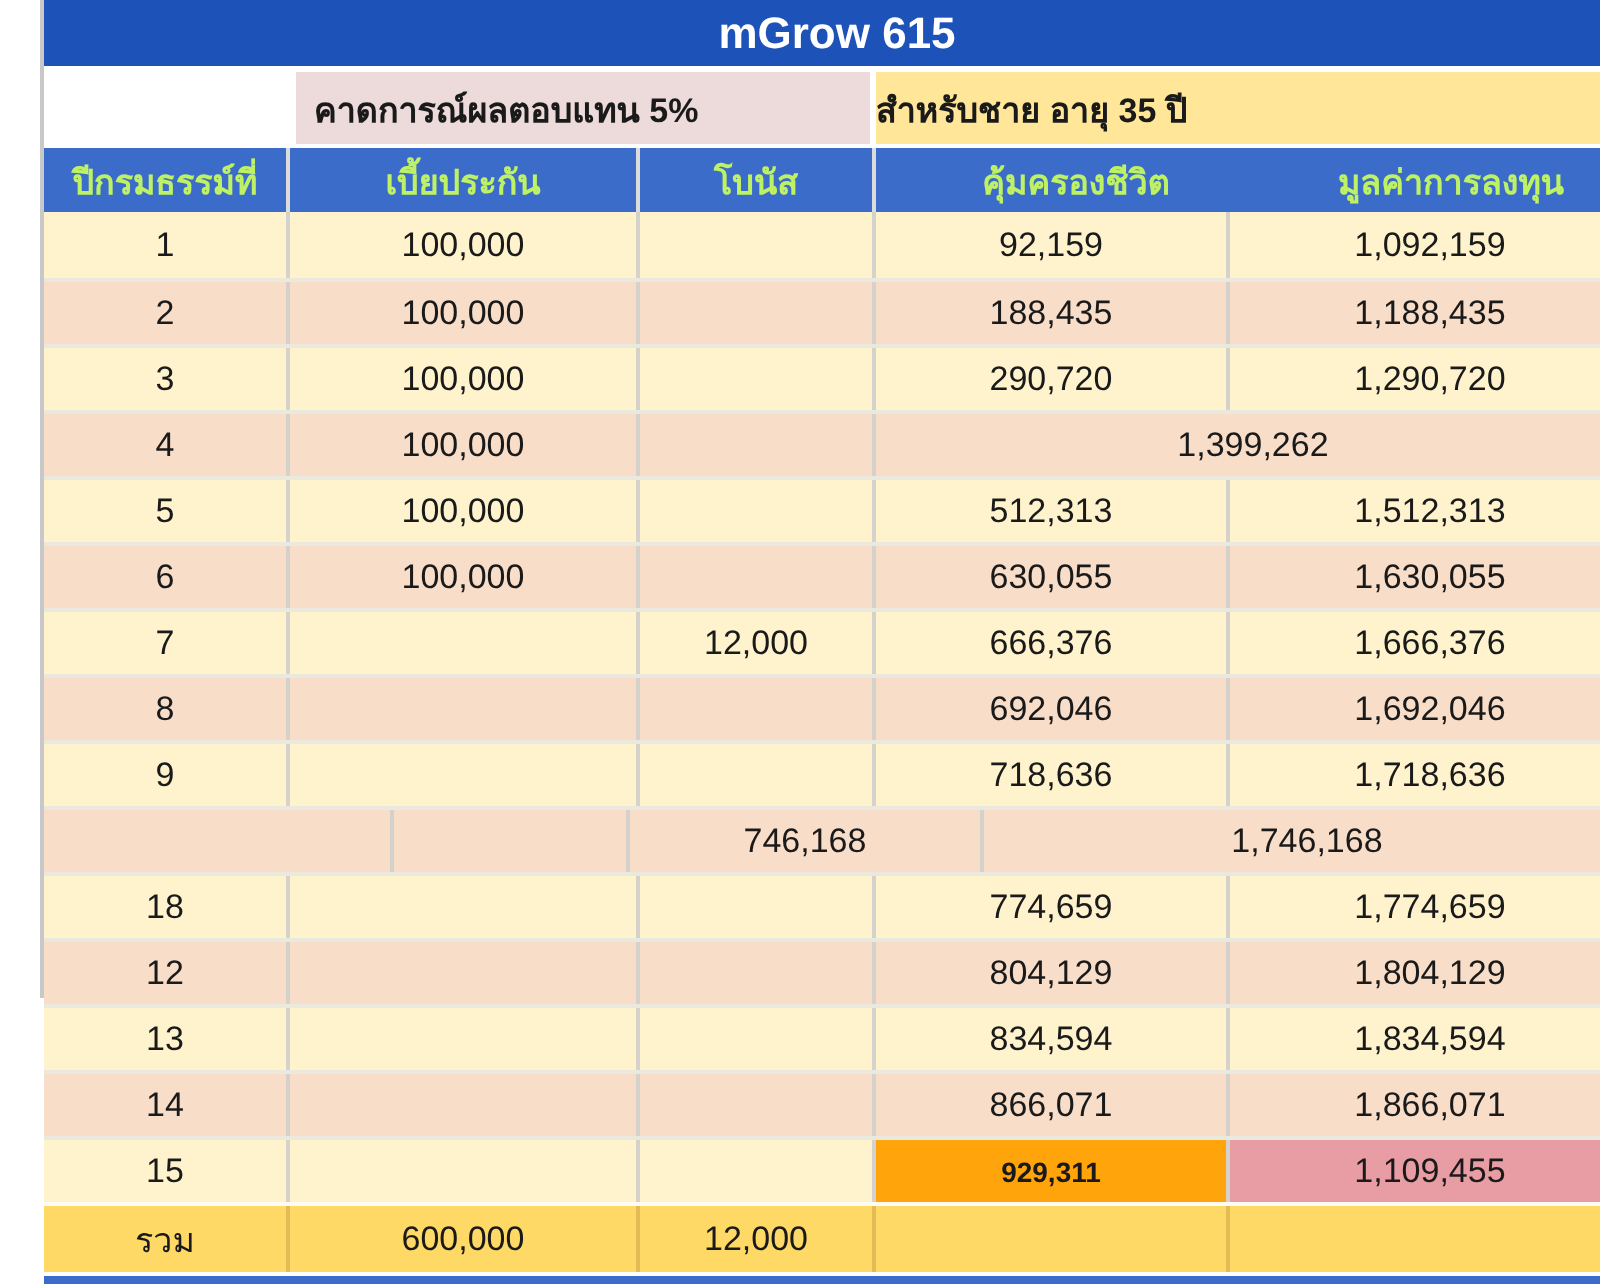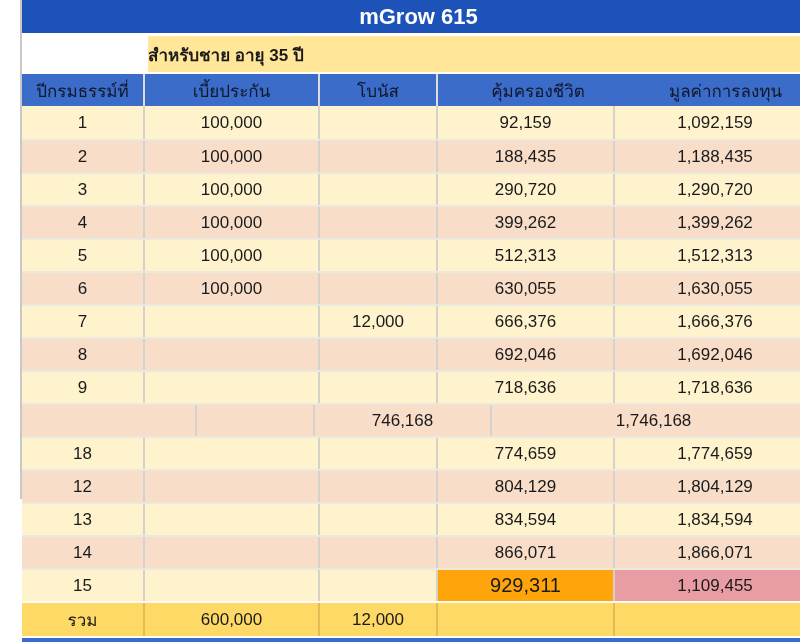--- a/index.html
+++ b/index.html
@@ -26,49 +26,50 @@
   .c3{width:177px;flex:none}
   .c4{flex:1}
   
   .sub-row{height:36px}
   .sub-blank{width:126px;flex:none;background:#fff;border-right:3px solid #fff}
   .sub-pink{width:290px;flex:none;background:var(--pink);border-right:3px solid #fff;
             font-weight:bold;justify-content:flex-start;padding-left:9px}
   .sub-yellow{flex:1;background:var(--syellow);font-weight:bold;justify-content:flex-start;padding-left:0}
   
   .header-row{height:32px;background:var(--header-blue)}
-  .header-row .cell{color:#0f172a;font-weight:normal}
+  .header-row .cell{color:#bef264;font-weight:bold}
   .header-row .c0,.header-row .c1,.header-row .c2,.header-row .c3{border-right:2px solid #dcdcdc}
   
   .data-row{height:33px}
   .data-row:nth-child(odd){background:var(--yellow)}
   .data-row:nth-child(even){background:var(--peach)}
   .data-row:not(:first-child){border-top:2px solid var(--hdiv)}
   .data-row .c0,.data-row .c1,.data-row .c2,.data-row .c3{border-right:2px solid var(--vdiv)}
-  .hl-orange{background:var(--orange);font-weight:normal;font-size:20px}
+  .hl-orange{background:var(--orange);font-weight:bold;font-size:14px}
   .hl-rose{background:var(--rose)}
   
   .total-row{height:35px;background:var(--gold);border-top:2px solid #fdfbf4}
   .total-row .c0,.total-row .c1,.total-row .c2,.total-row .c3{border-right:2px solid var(--goldline)}
   .bottom-gap{height:2px;flex:none;background:#fff}
   .bottom-bar{height:4px;flex:none;background:var(--header-blue)}
 </style>
 </head>
 <body>
 
 <div class="sheet">
 
   <div class="title-bar">
     <span>mGrow 615</span>
   </div>
 
   <div class="gap3"></div>
 
   <div class="row sub-row">
     <div class="cell sub-blank"></div>
+    <div class="cell sub-pink">คาดการณ์ผลตอบแทน 5%</div>
     <div class="cell sub-yellow">สำหรับชาย อายุ 35 ปี</div>
   </div>
 
   <div class="gap2"></div>
 
   <div class="row header-row">
     <div class="cell c0">ปีกรมธรรม์ที่</div>
     <div class="cell c1">เบี้ยประกัน</div>
     <div class="cell c2">โบนัส</div>
     <div class="cell c4">คุ้มครองชีวิต</div>
@@ -94,21 +95,20 @@
         <div class="cell c0">3</div>
         <div class="cell c1">100,000</div>
         <div class="cell c2"></div>
         <div class="cell c3">290,720</div>
         <div class="cell c4">1,290,720</div>
       </div>
       <div class="row data-row">
         <div class="cell c0">4</div>
         <div class="cell c1">100,000</div>
         <div class="cell c2"></div>
-        <div class="cell c3">399,262</div>
         <div class="cell c4">1,399,262</div>
       </div>
       <div class="row data-row">
         <div class="cell c0">5</div>
         <div class="cell c1">100,000</div>
         <div class="cell c2"></div>
         <div class="cell c3">512,313</div>
         <div class="cell c4">1,512,313</div>
       </div>
       <div class="row data-row">

